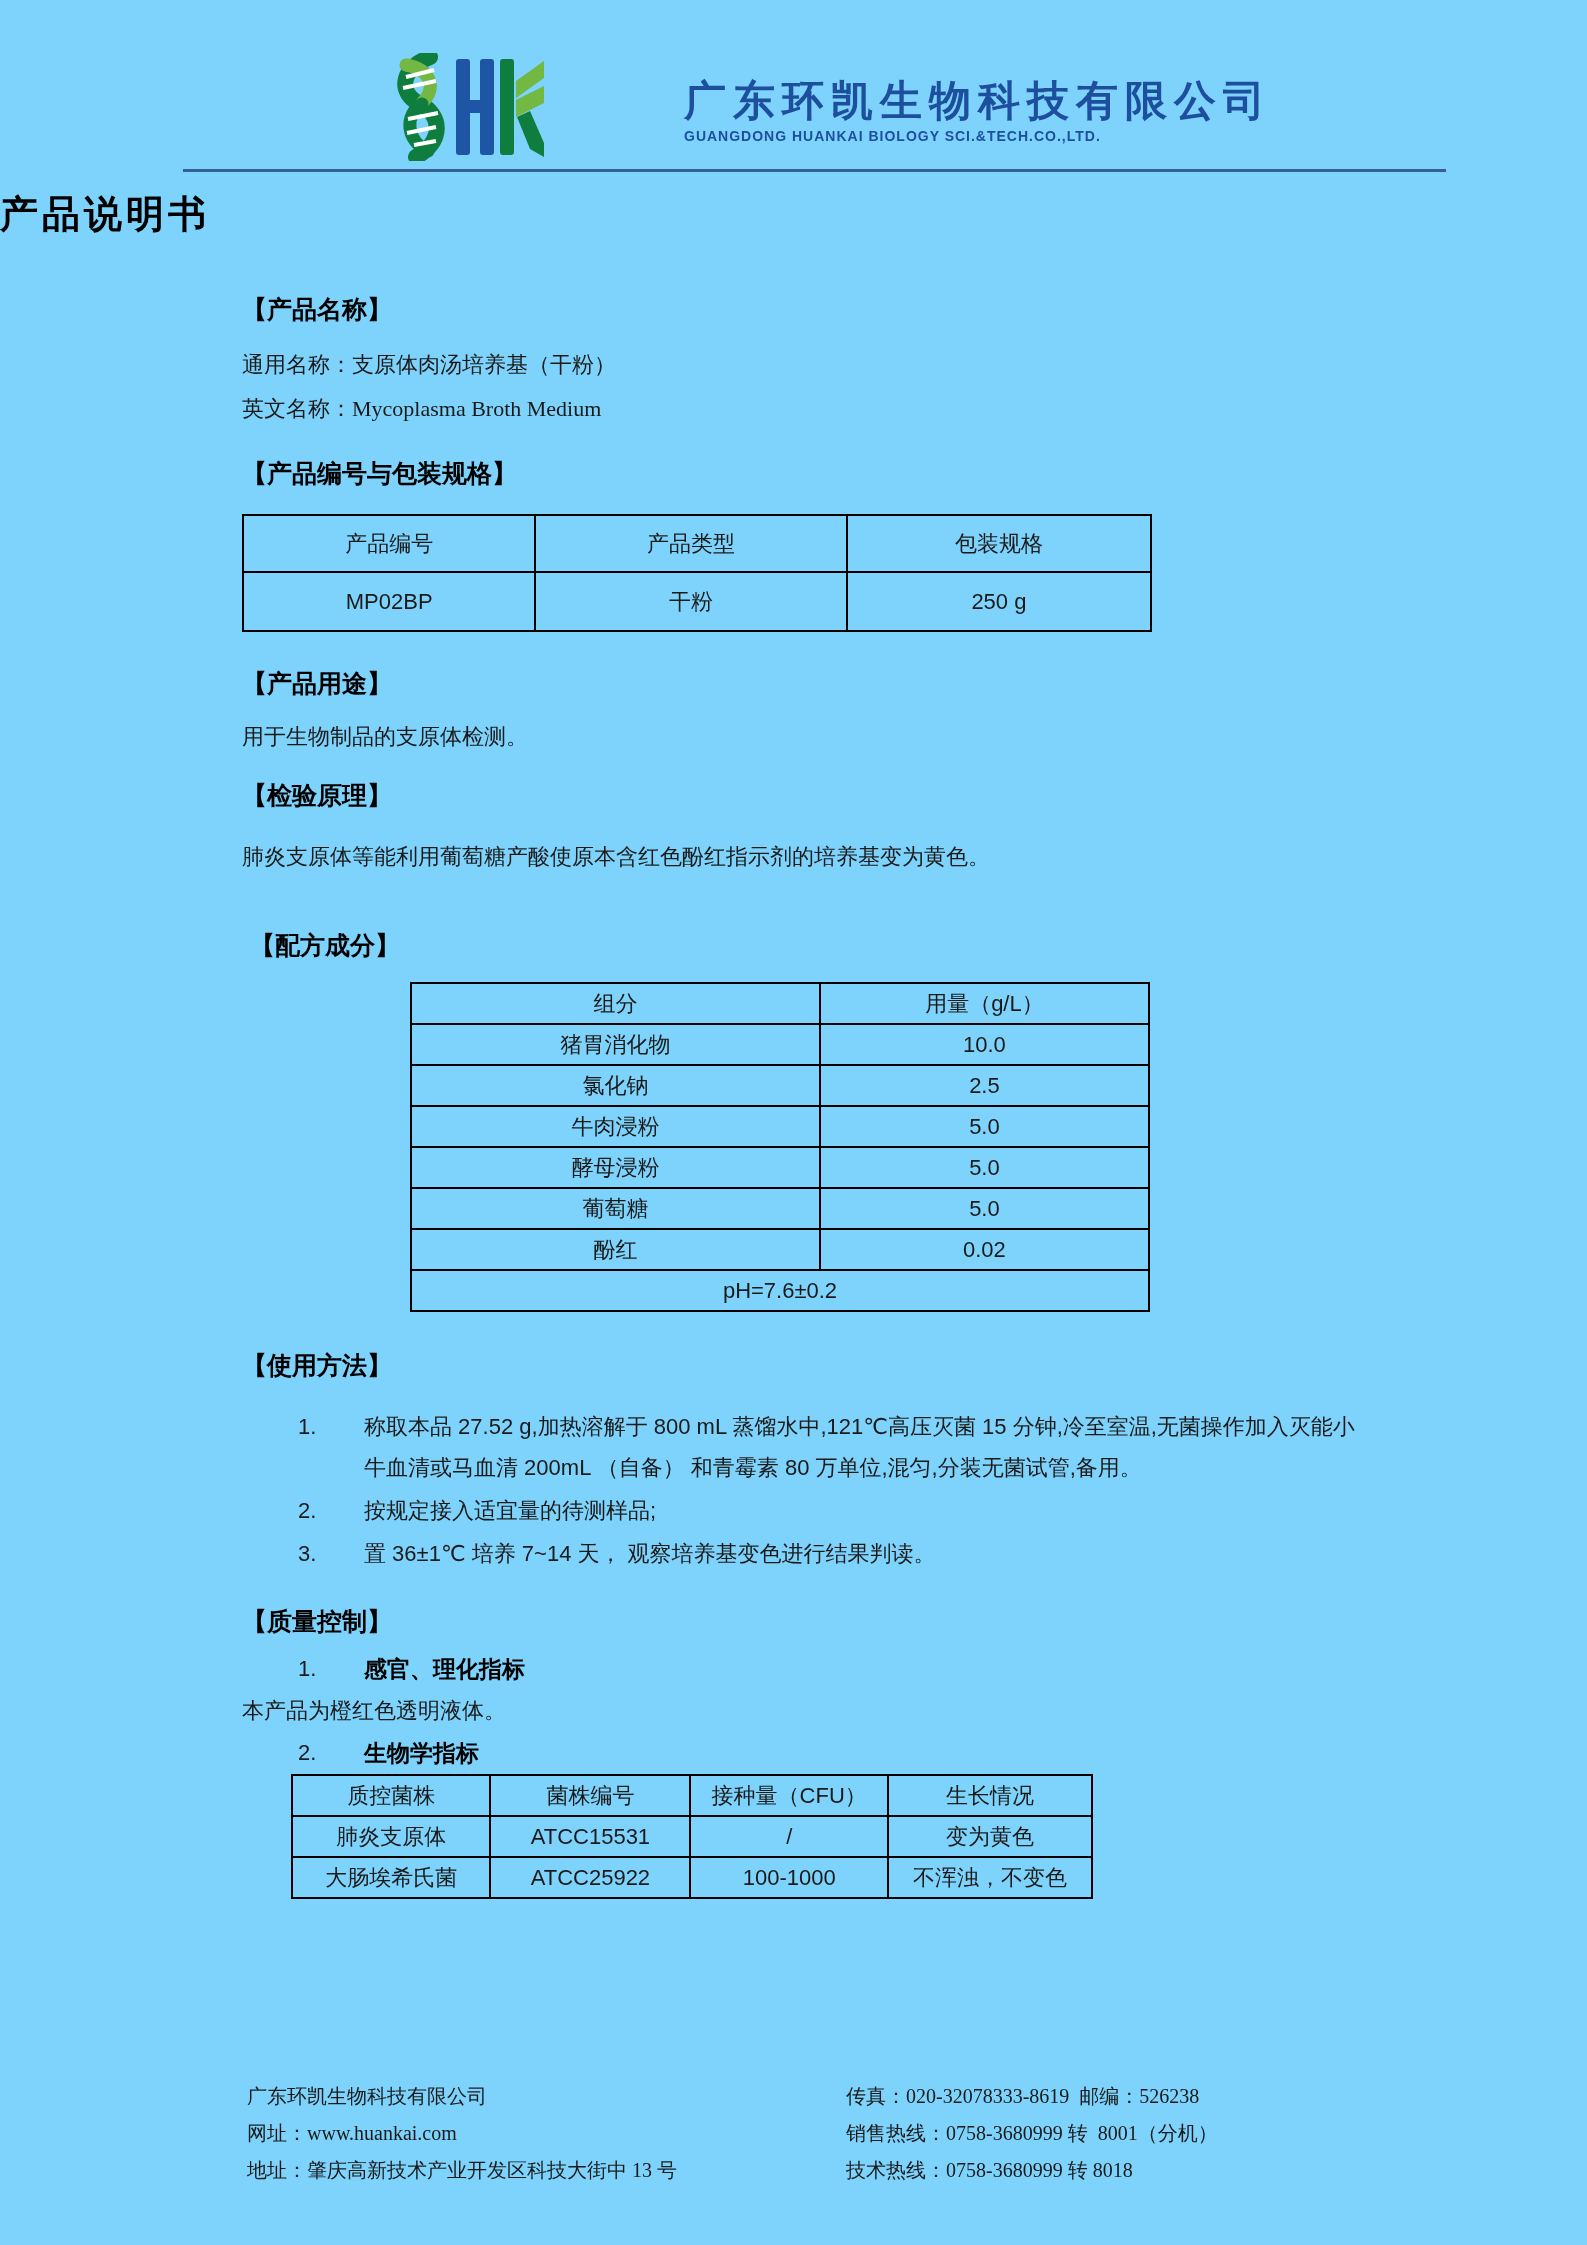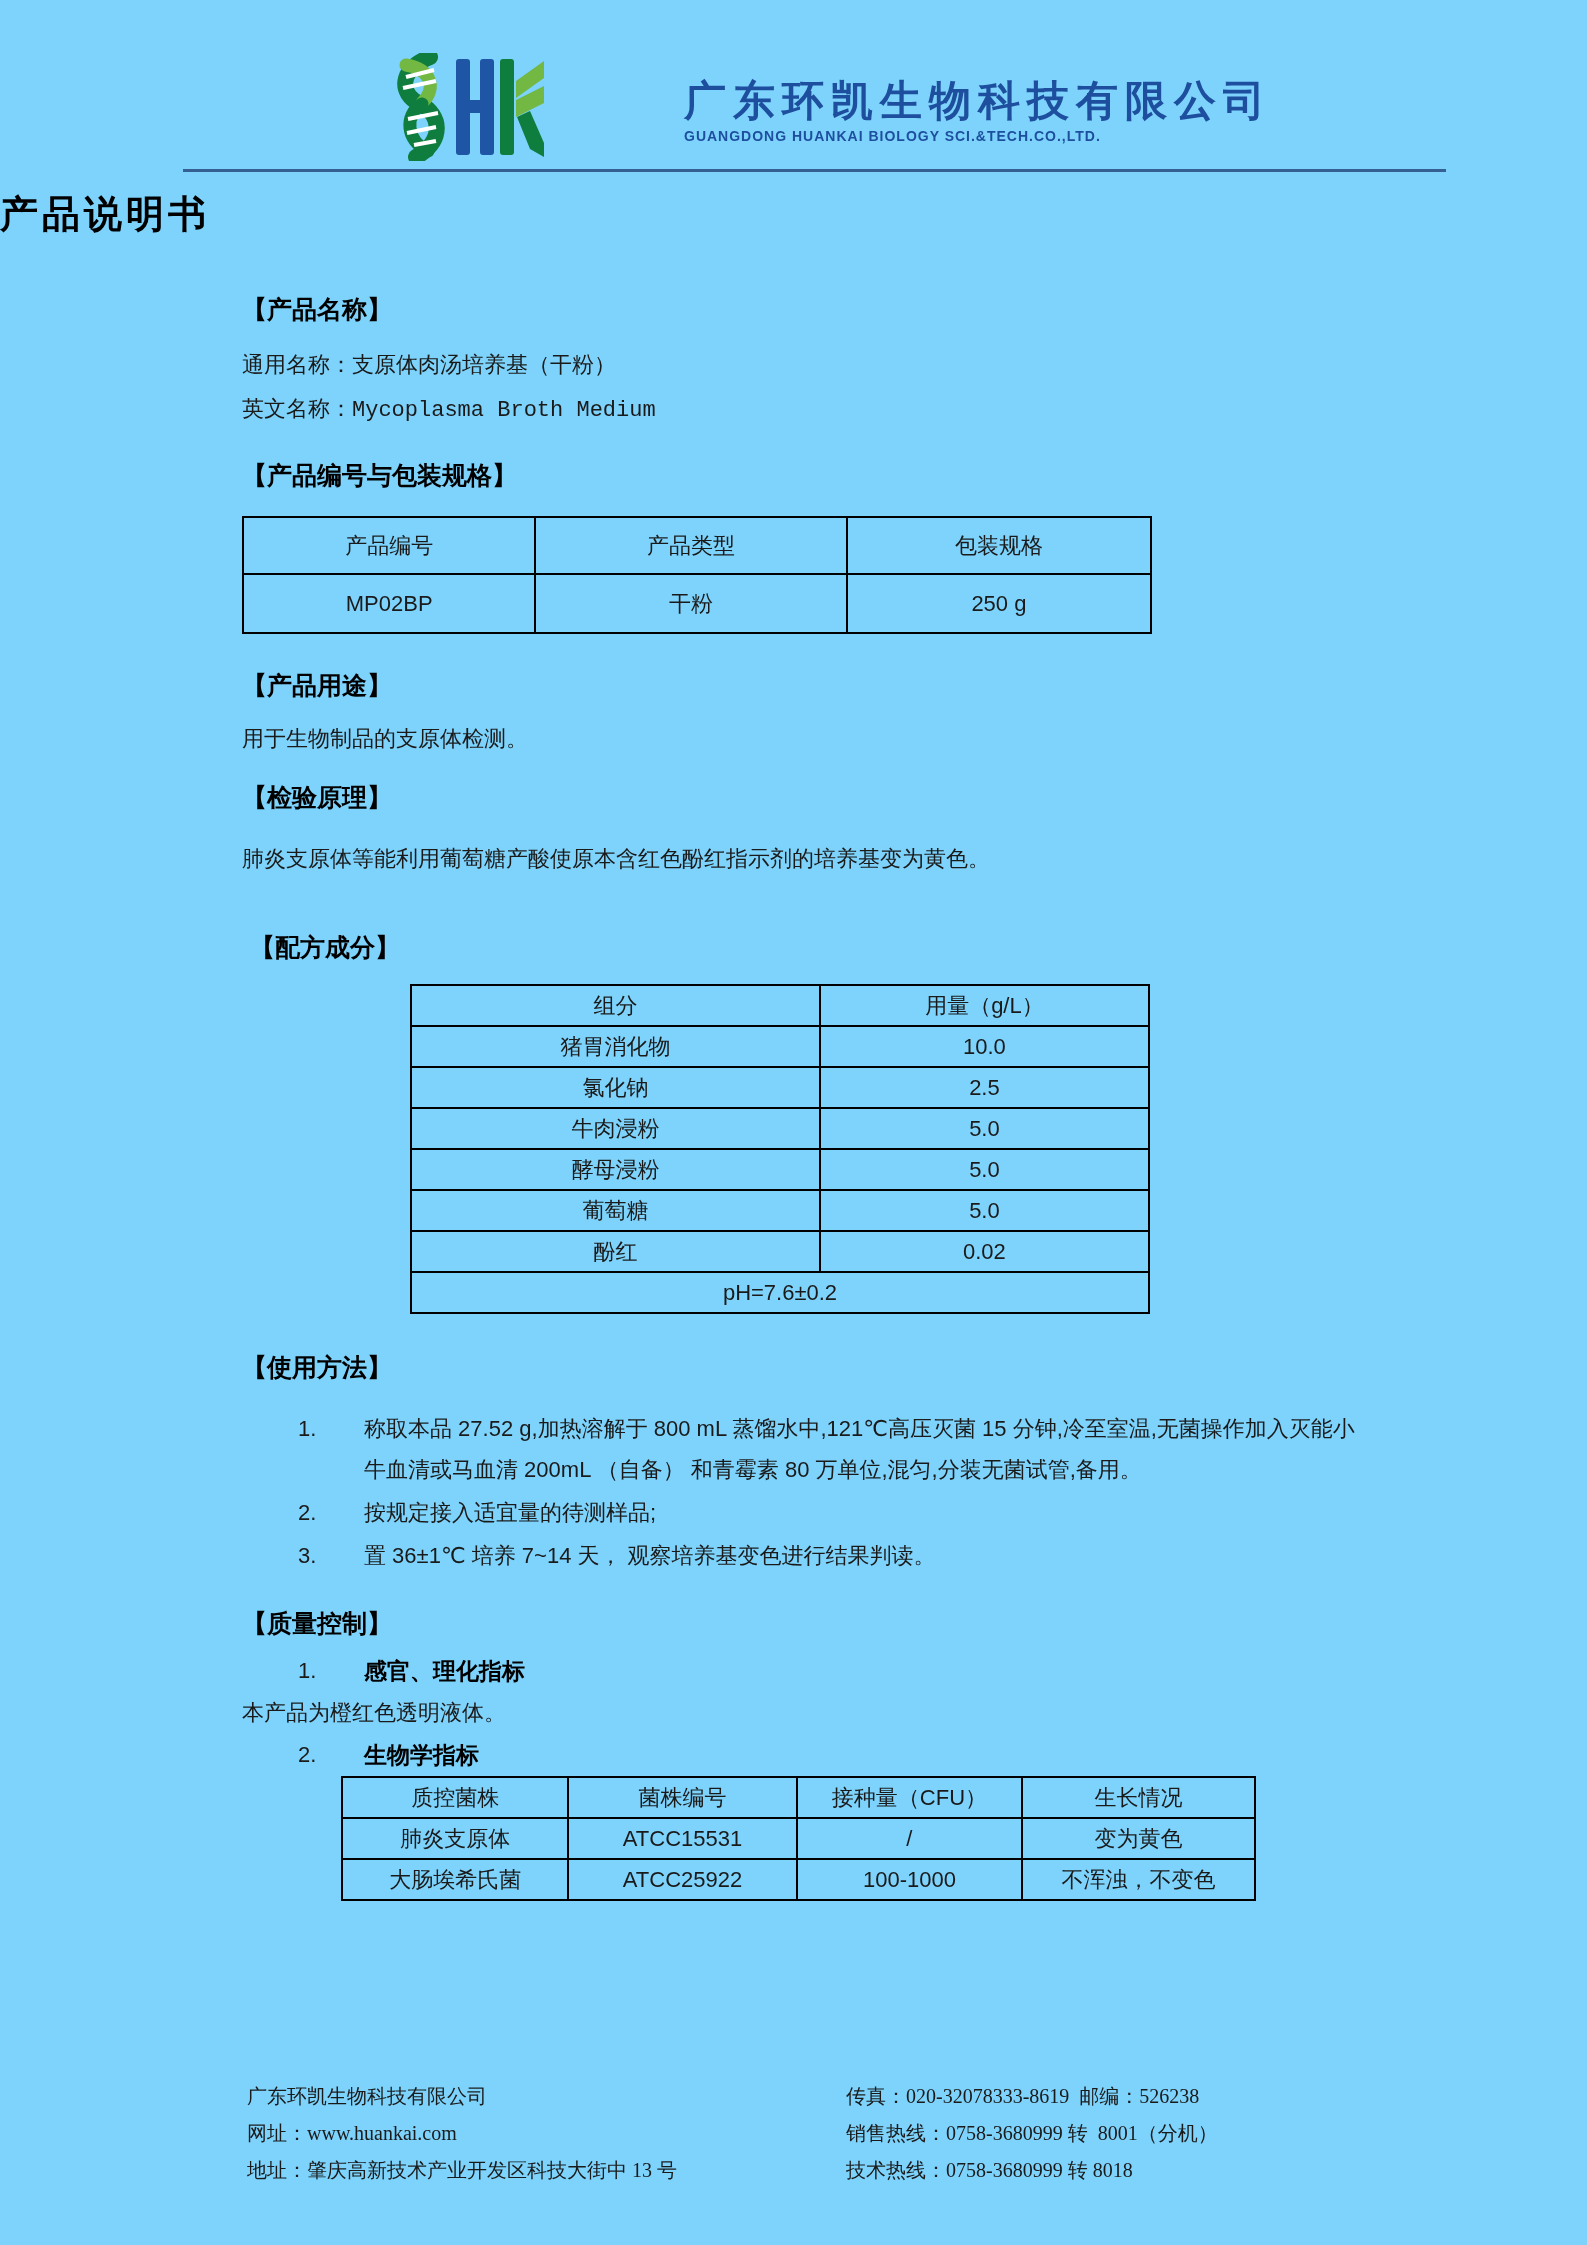--- a/index.html
+++ b/index.html
@@ -13,34 +13,34 @@
   .company-zh{font-size:42px;font-weight:bold;letter-spacing:7px;line-height:46px;white-space:nowrap;}
   .company-en{font-size:14px;font-weight:bold;letter-spacing:1px;line-height:24px;white-space:nowrap;}
   .header-line{position:absolute;left:183px;top:169px;width:1263px;height:3px;background:#366092;}
   
   .doc-title{position:absolute;top:190px;left:0;width:100%;text-align:left;
     font-size:38px;font-weight:bold;letter-spacing:4px;line-height:48px;color:#000;}
   
   .content{position:absolute;top:280px;left:242px;width:1185px;}
   .sec-h{font-size:25px;font-weight:bold;line-height:34px;color:#000;white-space:pre-wrap;}
   .body-p{font-size:22px;line-height:30px;color:#1a1a1a;white-space:pre-wrap;}
-  .serif{font-family:Liberation Mono, monospace;}
+  .serif{font-family:Liberation Serif, serif;}
   .mt12{margin-top:12px}.mt20{margin-top:24px}.mt14{margin-top:14px}.mt32{margin-top:32px}.mt34{margin-top:34px}.mt22{margin-top:22px}.mt26{margin-top:26px}
   .mt30{margin-top:30px}.mt56{margin-top:56px}.mt36{margin-top:36px}
   .mt16{margin-top:16px}.ml8{margin-left:8px}
   
   table{border-collapse:collapse;table-layout:fixed;}
   th,td{border:2px solid #000;text-align:center;vertical-align:middle;
     font-size:22px;font-weight:normal;color:#1a1a1a;padding:0 6px;white-space:pre-wrap;}
   .tbl-pack{width:910px;margin-top:24px;}
   .tbl-pack th{height:55px;}
   .tbl-pack td{height:57px;}
   .tbl-formula{width:740px;margin-left:168px;margin-top:20px;}
   .tbl-formula th,.tbl-formula td{height:39px;}
-  .tbl-qc{width:915px;margin-left:99px;margin-top:6px;}
+  .tbl-qc{width:802px;margin-left:49px;margin-top:6px;}
   .tbl-qc th,.tbl-qc td{height:39px;}
   
   .steps{margin-top:24px;}
   .step{display:flex;margin-bottom:2px;}
   .step-num{margin-left:56px;width:66px;flex:none;font-size:22px;line-height:41px;color:#1a1a1a;}
   .step-text{width:1000px;font-size:22px;line-height:41px;color:#1a1a1a;white-space:pre-wrap;}
   .qc-item{display:flex;}
   .qc-num{margin-left:56px;width:66px;flex:none;font-size:22px;line-height:30px;color:#1a1a1a;}
   .qc-title{font-size:23px;font-weight:bold;line-height:30px;color:#000;white-space:pre-wrap;}
   

